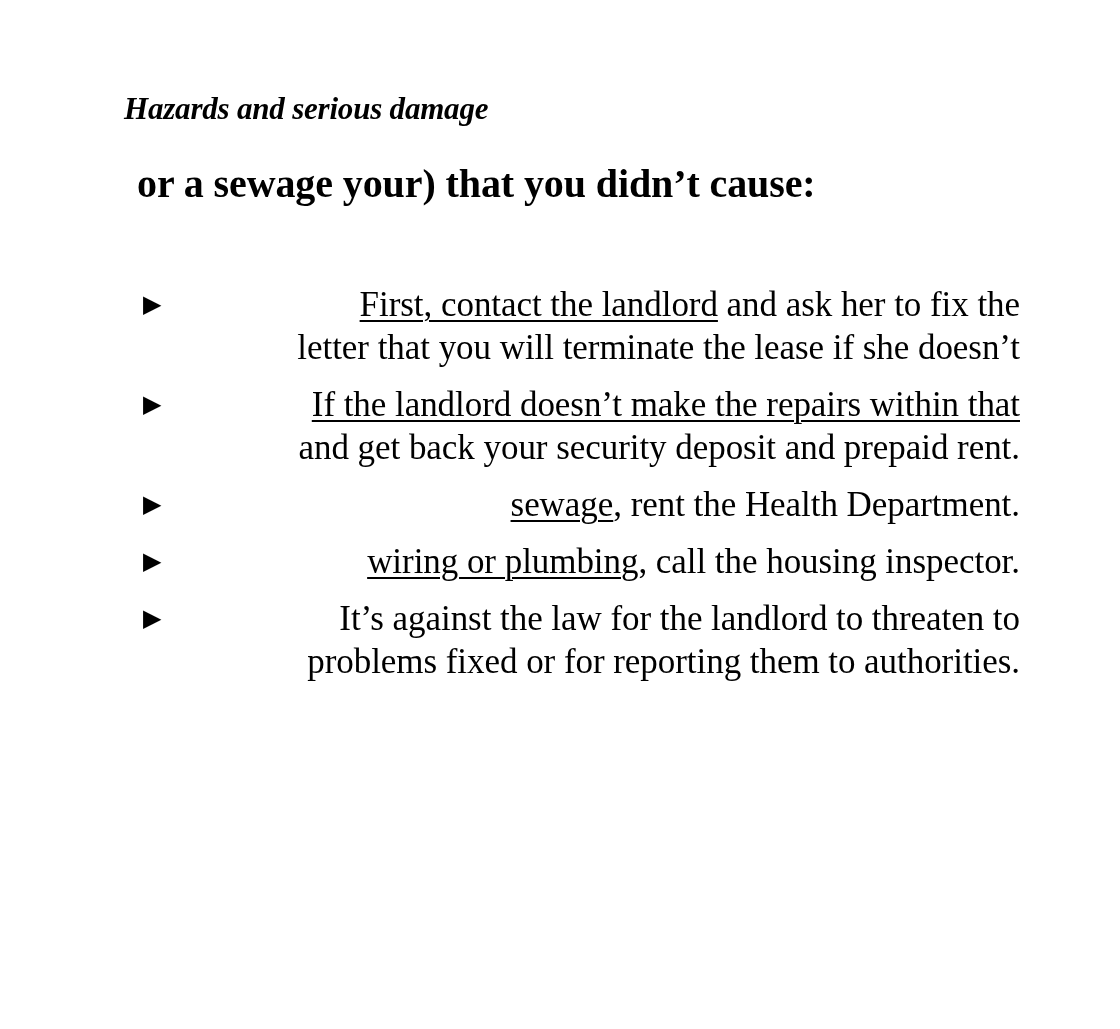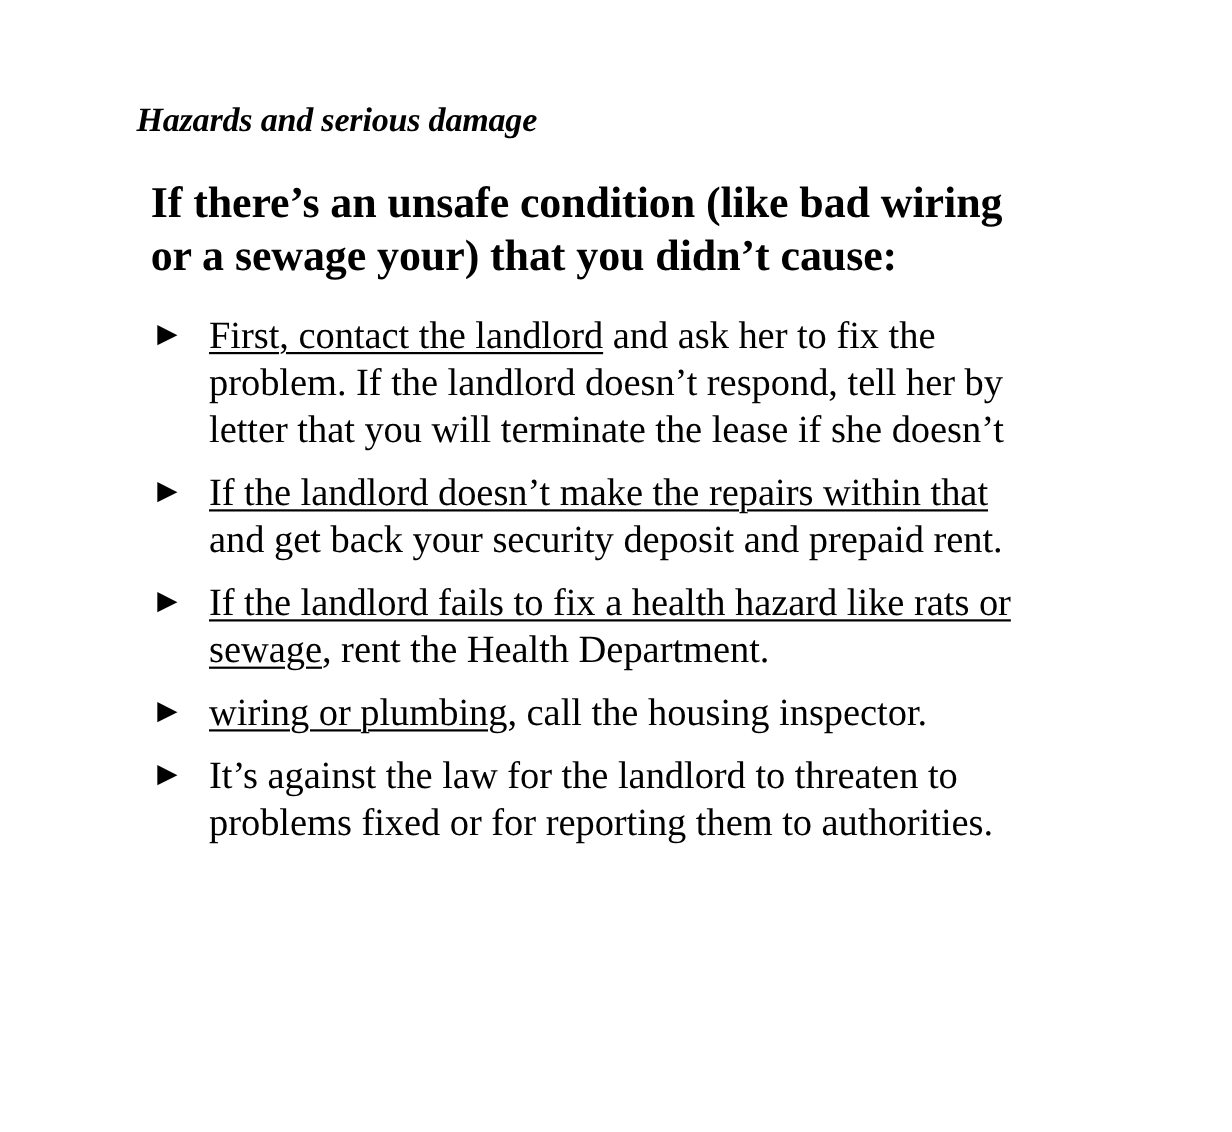--- a/index.html
+++ b/index.html
@@ -75,63 +75,61 @@
     top: 0;
     width: 30px;
     font-size: 24px;
     line-height: 43px;
     text-align: left;
   }
 
   .bullet-text .ln {
     display: block;
     white-space: nowrap;
+    text-align: right;
   }
 
   .u {
     text-decoration: underline;
     text-decoration-thickness: 2px;
     text-underline-offset: 4px;
   }
 </style>
 </head>
 <body>
 
 <div class="page">
 
   <h1 class="doc-title">Hazards and serious damage</h1>
 
   <div class="doc-subtitle">
-    <span class="ln">If there’s an unsafe condition (like bad wiring</span>
     <span class="ln">or a sewage your) that you didn’t cause:</span>
   </div>
 
   <ul class="bullet-list" style="list-style:none;margin:0;padding:0;">
 
     <li class="bullet-item">
       <span class="bullet-marker">▶</span>
       <span class="bullet-text">
         <span class="ln"><span class="u">First, contact the landlord</span><span> and ask her to fix the</span></span>
-        <span class="ln">problem. If the landlord doesn’t respond, tell her by</span>
         <span class="ln">letter that you will terminate the lease if she doesn’t</span>
       </span>
     </li>
 
     <li class="bullet-item">
       <span class="bullet-marker">▶</span>
       <span class="bullet-text">
         <span class="ln"><span class="u">If the landlord doesn’t make the repairs within that</span></span>
         <span class="ln">and get back your security deposit and prepaid rent.</span>
       </span>
     </li>
 
     <li class="bullet-item">
       <span class="bullet-marker">▶</span>
       <span class="bullet-text">
-        <span class="ln"><span class="u">If the landlord fails to fix a health hazard like rats or</span></span>
         <span class="ln"><span class="u">sewage</span><span>, rent the Health Department.</span></span>
       </span>
     </li>
 
     <li class="bullet-item">
       <span class="bullet-marker">▶</span>
       <span class="bullet-text">
         <span class="ln"><span class="u">wiring or plumbing</span><span>, call the housing inspector.</span></span>
       </span>
     </li>

